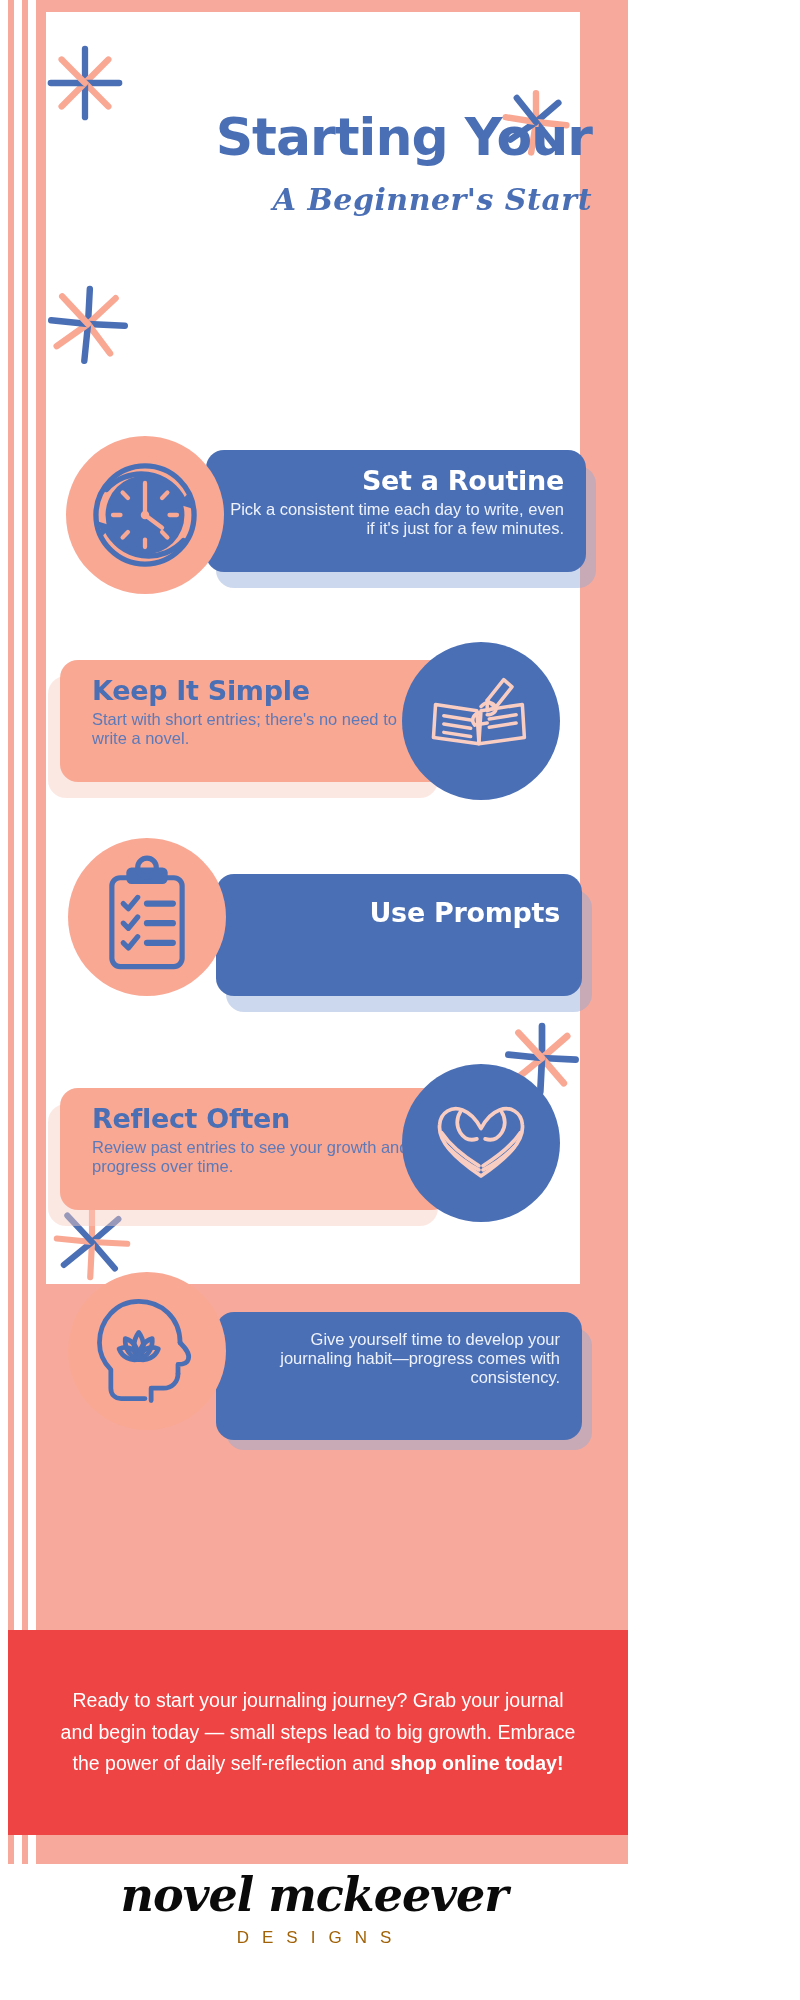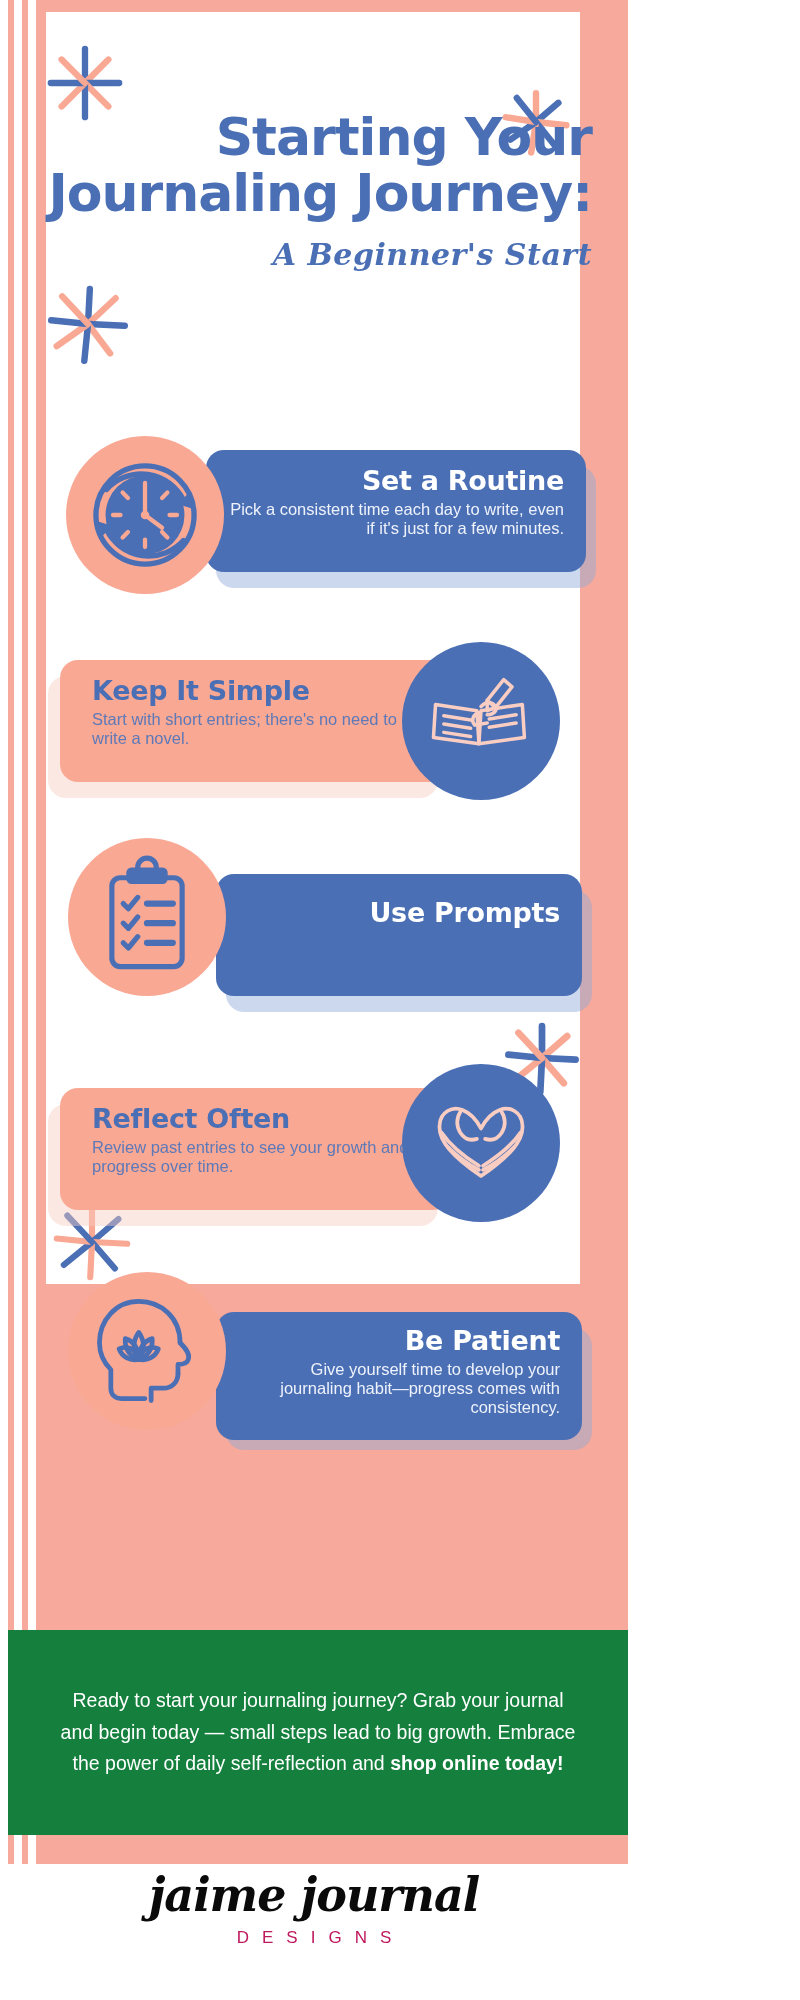--- a/index.html
+++ b/index.html
@@ -109,21 +109,21 @@
     display: flex; align-items: center; justify-content: center;
   }
   .circle-peach { background: #f9a894; }
   .circle-blue  { background: #4a6fb5; }
 
   
   .cta {
     position: absolute;
     left: 8px; top: 1630px;
     width: 620px; height: 205px;
-    background: #15803d;
+    background: #ef4444;
     display: flex; align-items: center; justify-content: center;
   }
   .cta-text {
     width: 520px;
     text-align: center;
     color: #ffffff;
     font-size: 19.5px;
     line-height: 1.62;
   }
   .cta-text b { font-weight: bold; }
@@ -140,21 +140,21 @@
     font-style: italic;
     font-weight: bold;
     font-size: 46px;
     color: #0a0a0a;
     letter-spacing: -1px;
   }
   .logo-sub {
     margin-top: 6px;
     font-size: 17px;
     letter-spacing: 13px;
-    color: #be185d;
+    color: #a16207;
     text-indent: 13px;
   }
 </style>
 </head>
 <body>
 
 <div class="poster">
 
   <div class="stripe stripe-1"></div>
   <div class="stripe stripe-2"></div>
@@ -248,21 +248,20 @@
       <line x1="50" y1="50" x2="48" y2="90" stroke="#f9a894"></line>
       <line x1="50" y1="50" x2="18" y2="76" stroke="#4a6fb5"></line>
       <line x1="50" y1="50" x2="10" y2="46" stroke="#f9a894"></line>
       <line x1="50" y1="50" x2="22" y2="20" stroke="#4a6fb5"></line>
     </g>
   </svg>
 
   <div class="header">
     <div class="title">
       <div>Starting Your</div>
-      <div>Journaling Journey:</div>
     </div>
     <div class="subtitle">A Beginner's Start</div>
   </div>
 
   <div class="step" style="top:450px;height:170px;">
     <div class="band-shadow shadow-blue" style="left:180px;top:16px;width:380px;"></div>
     <div class="band band-blue on-blue" style="left:170px;top:0;width:380px;">
       <div class="band-text align-right" style="left:20px;right:22px;top:16px;">
         <div class="step-title">Set a Routine</div>
         <div class="step-desc">Pick a consistent time each day to write, even if it's just for a few minutes.</div>
@@ -368,21 +367,20 @@
           <path d="M 92 64 C 84 72 74 80 62 86"></path>
         </g>
       </svg>
     </div>
   </div>
 
   <div class="step" style="top:1312px;height:190px;">
     <div class="band-shadow shadow-blue" style="left:190px;top:16px;width:366px;"></div>
     <div class="band band-blue on-blue" style="left:180px;top:0;width:366px;height:128px;">
       <div class="band-text align-right" style="left:20px;right:22px;top:14px;">
-        <div class="step-title">Be Patient</div>
         <div class="step-desc">Give yourself time to develop your journaling habit—progress comes with consistency.</div>
       </div>
     </div>
     <div class="icon-circle circle-peach" style="left:32px;top:-40px;">
       <svg width="124" height="124" viewBox="0 0 120 120">
         <g fill="none" stroke="#4a6fb5" stroke-width="4.6" stroke-linecap="round" stroke-linejoin="round">
           <path d="M 92 52 C 92 28 74 12 52 12 C 30 12 14 30 14 52 C 14 64 19 72 25 78 L 25 96 C 25 102 29 106 35 106 L 58 106"></path>
           <path d="M 92 52 C 96 56 102 62 100 68 C 99 72 94 73 90 73 L 90 82"></path>
           <path d="M 90 82 C 90 90 84 96 76 96 L 64 96 L 64 108"></path>
           <path d="M 52 42 C 46 50 46 60 52 68 C 58 60 58 50 52 42 Z"></path>
@@ -395,17 +393,17 @@
     </div>
   </div>
 
   <div class="cta">
     <div class="cta-text">
       <span>Ready to start your journaling journey? Grab your journal and begin today — small steps lead to big growth. Embrace the power of daily self-reflection and </span><b>shop online today!</b>
     </div>
   </div>
 
   <div class="logo">
-    <div class="logo-name">jaime journal</div>
+    <div class="logo-name">novel mckeever</div>
     <div class="logo-sub">DESIGNS</div>
   </div>
 
 </div>
 
 </body></html>

